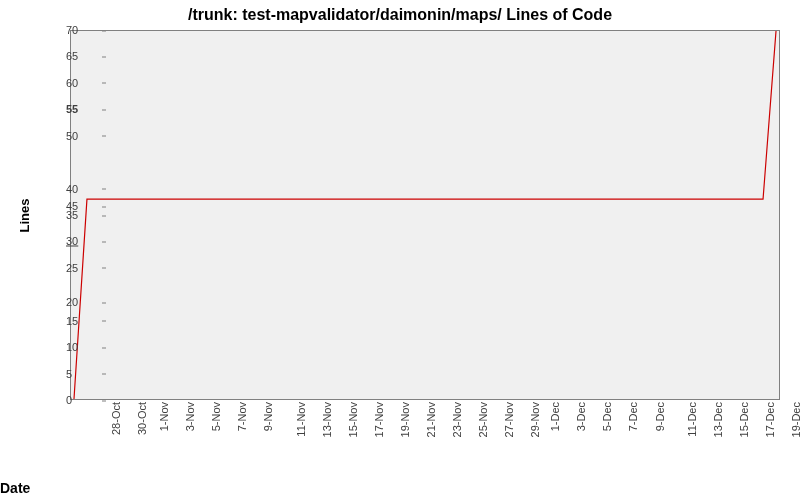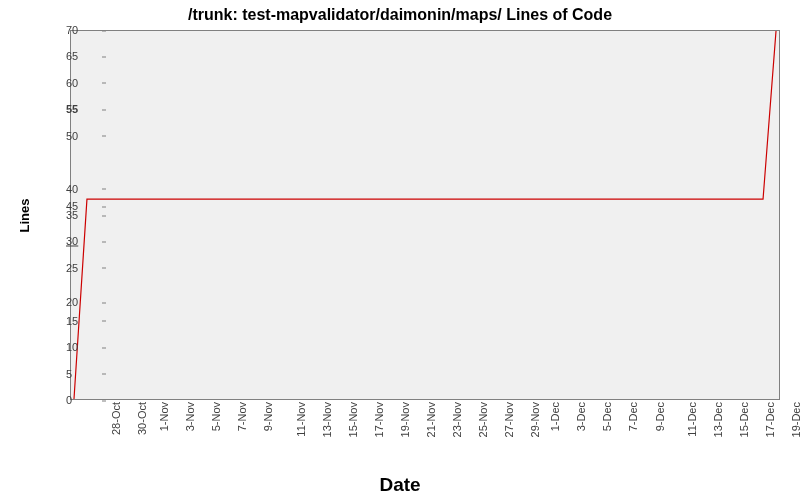--- a/index.html
+++ b/index.html
@@ -50,22 +50,21 @@
   }
   .y-axis-label span {
     transform: rotate(-90deg);
     white-space: nowrap;
   }
   .x-axis-label {
     position: absolute;
     left: 0;
     bottom: 4px;
     width: 800px;
-    text-align: center;
-    font-size: 19px;
+    font-size: 14px;
     font-weight: bold;
   }
   .y-tick {
     position: absolute;
     right: 700px;
     width: 34px;
     text-align: left;
     font-size: 11px;
     line-height: 11px;
     transform: translateY(-50%);

